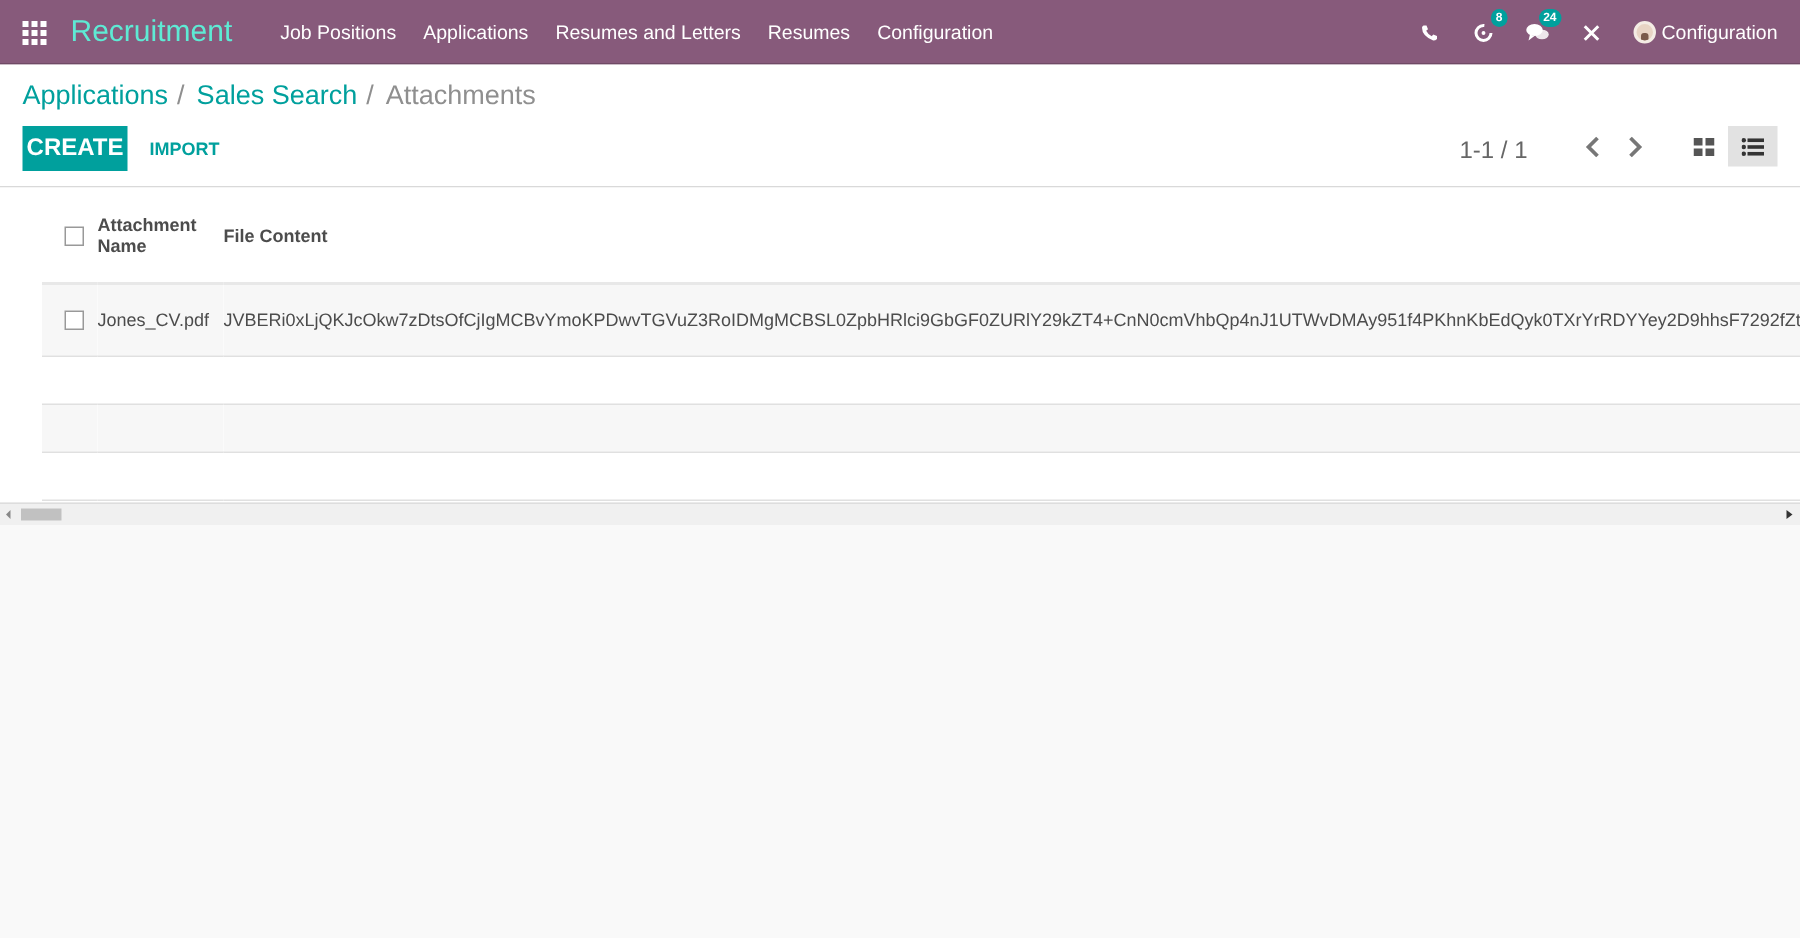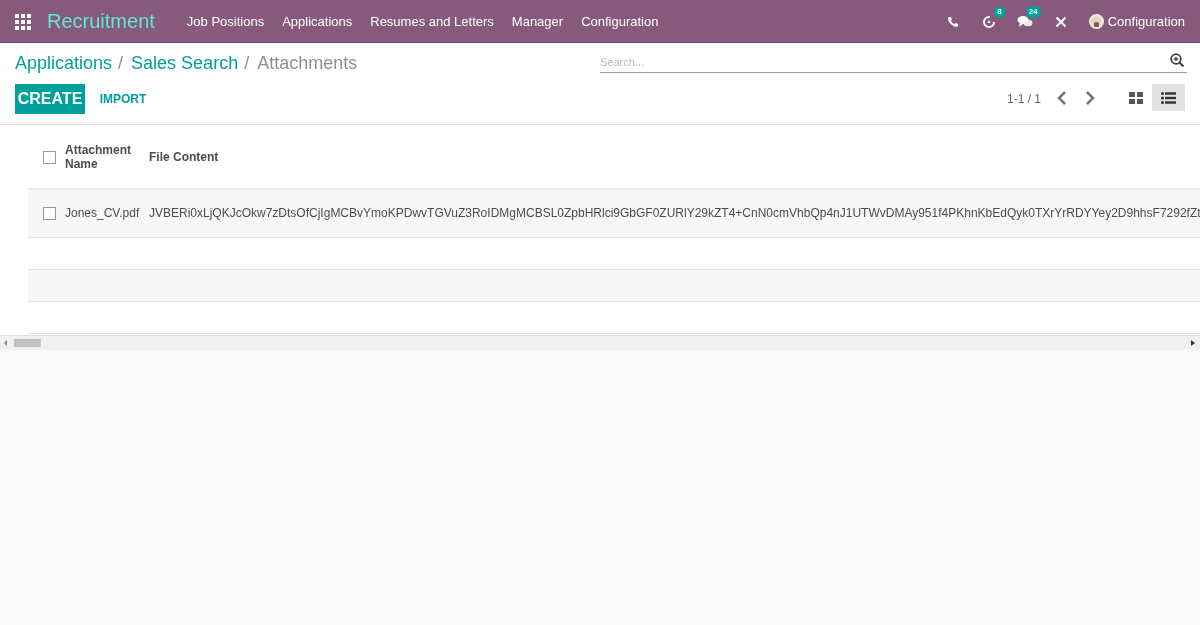--- a/index.html
+++ b/index.html
@@ -21,21 +21,21 @@
     .breadcrumb { position: absolute; left: 15px; top: 10px; font-size: 18px; display: flex; }
     .bc-link { color: #00a09d; cursor: pointer; }
     .bc-sep { color: #8f8f8f; margin: 0 8px 0 6px; }
     .bc-current { color: #8f8f8f; }
     .search { position: absolute; left: 600px; top: 9px; width: 587px; height: 21px; border-bottom: 1px solid #999; }
     .search input { border: none; outline: none; font-size: 11px; color: #999; width: 560px; background: transparent; font-family: "Liberation Sans", sans-serif; }
     .search input::placeholder { color: #bbb; }
     .search-icon { position: absolute; right: 2px; top: 1px; cursor: pointer; }
     .btn-create { position: absolute; left: 15px; top: 41px; width: 70px; height: 30px; background: #00a09d; color: #fff; border: none; font-size: 16px; font-weight: bold; font-family: "Liberation Sans", sans-serif; cursor: pointer; }
     .btn-import { position: absolute; left: 92px; top: 41px; width: 62px; height: 30px; background: transparent; color: #00a09d; border: none; font-size: 12px; font-weight: bold; font-family: "Liberation Sans", sans-serif; cursor: pointer; }
-    .pager { position: absolute; left: 1007px; top: 49px; font-size: 12px; color: #666; }
+    .pager { position: absolute; left: 973px; top: 49px; font-size: 16px; color: #666; }
     .pager-prev, .pager-next { position: absolute; top: 45px; width: 14px; height: 20px; cursor: pointer; display: flex; align-items: center; justify-content: center; }
     .pager-prev { left: 1055px; }
     .pager-next { left: 1083px; }
     .view-kanban { position: absolute; left: 1122px; top: 41px; width: 28px; height: 27px; display: flex; align-items: center; justify-content: center; cursor: pointer; }
     .view-list { position: absolute; left: 1152px; top: 41px; width: 33px; height: 27px; background: #e2e2e2; display: flex; align-items: center; justify-content: center; cursor: pointer; }
 
     .list-area { position: absolute; left: 0; top: 125px; width: 1200px; height: 225px; background: #fff; overflow: hidden; padding-left: 28px; }
     table { border-collapse: collapse; width: 1200px; table-layout: fixed; }
     th { text-align: left; font-size: 12px; font-weight: bold; color: #4c4c4c; height: 64px; border-bottom: 2px solid #e8e8e8; vertical-align: middle; }
     td { font-size: 12px; color: #4c4c4c; height: 48px; border-bottom: 1px solid #e0e0e0; white-space: nowrap; overflow: hidden; }
@@ -63,21 +63,21 @@
       <span></span>
       <span></span>
       <span></span>
       <span></span>
   </div>
   <div class="brand">Recruitment</div>
   <div class="menu">
     <div class="menu-item">Job Positions</div>
     <div class="menu-item">Applications</div>
     <div class="menu-item">Resumes and Letters</div>
-    <div class="menu-item">Manager</div>
+    <div class="menu-item">Resumes</div>
     <div class="menu-item">Configuration</div>
   </div>
   <div class="systray">
     <div class="tray-icon">
       <svg width="12" height="12" viewBox="0 0 12 12">
           <path d="M2 1 L4 1 L5 3.5 L3.8 4.5 Q5 7 7.5 8.2 L8.5 7 L11 8 L11 10 Q10 11 8.5 11 Q1 8 1 2.5 Q1 1.5 2 1 Z" fill="#fff"></path>
         </svg>
     </div>
     <div class="tray-icon">
       <svg width="14" height="14" viewBox="0 0 14 14">
@@ -106,30 +106,20 @@
   </div>
 </div>
 
 <div class="control-panel">
   <div class="breadcrumb">
     <span class="bc-link">Applications</span>
     <span class="bc-sep">/</span>
     <span class="bc-link">Sales Search</span>
     <span class="bc-sep">/</span>
     <span class="bc-current">Attachments</span>
-  </div>
-  <div class="search">
-    <input type="text" placeholder="Search..." style="">
-    <span class="search-icon">
-      <svg width="15" height="15" viewBox="0 0 15 15">
-          <circle cx="6" cy="6" r="4.8" fill="none" stroke="#444" stroke-width="1.8"></circle>
-          <path d="M9.5 9.5 L13.5 13.5" stroke="#444" stroke-width="2.2"></path>
-          <path d="M6 3.8 V8.2 M3.8 6 H8.2" stroke="#444" stroke-width="1.3"></path>
-        </svg>
-    </span>
   </div>
   <button class="btn-create">CREATE</button>
   <button class="btn-import">IMPORT</button>
   <div class="pager">1-1 / 1</div>
   <div class="pager-prev">
     <svg width="10" height="14" viewBox="0 0 10 14">
         <path d="M8 1 L2 7 L8 13" fill="none" stroke="#777" stroke-width="2.5"></path>
       </svg>
   </div>
   <div class="pager-next">

